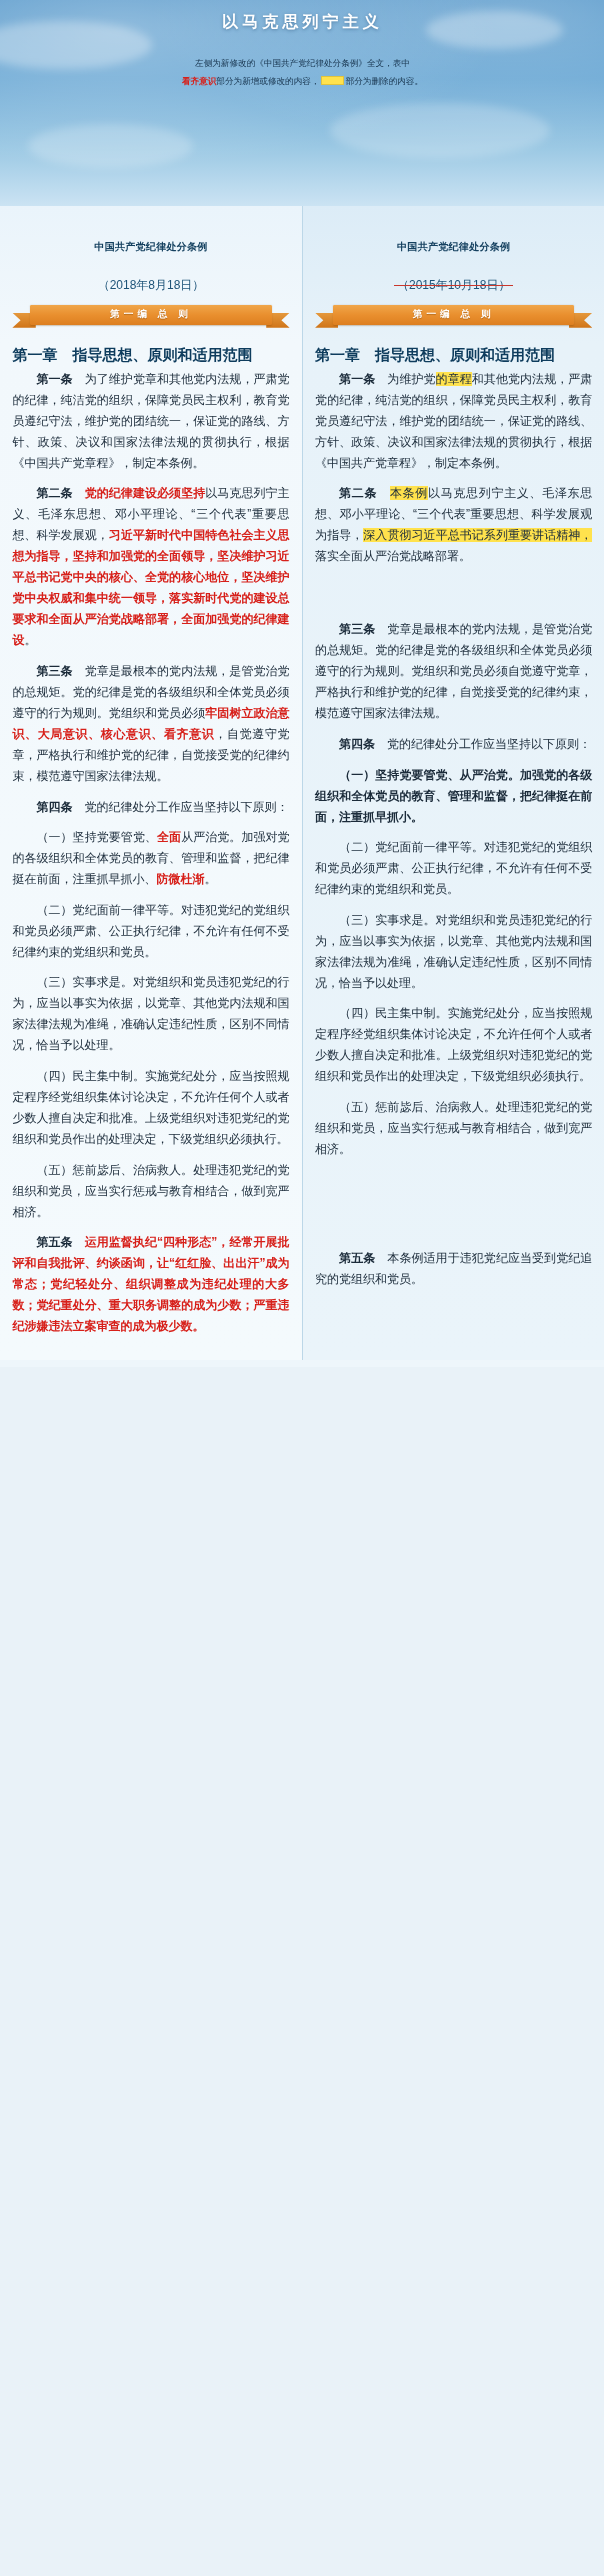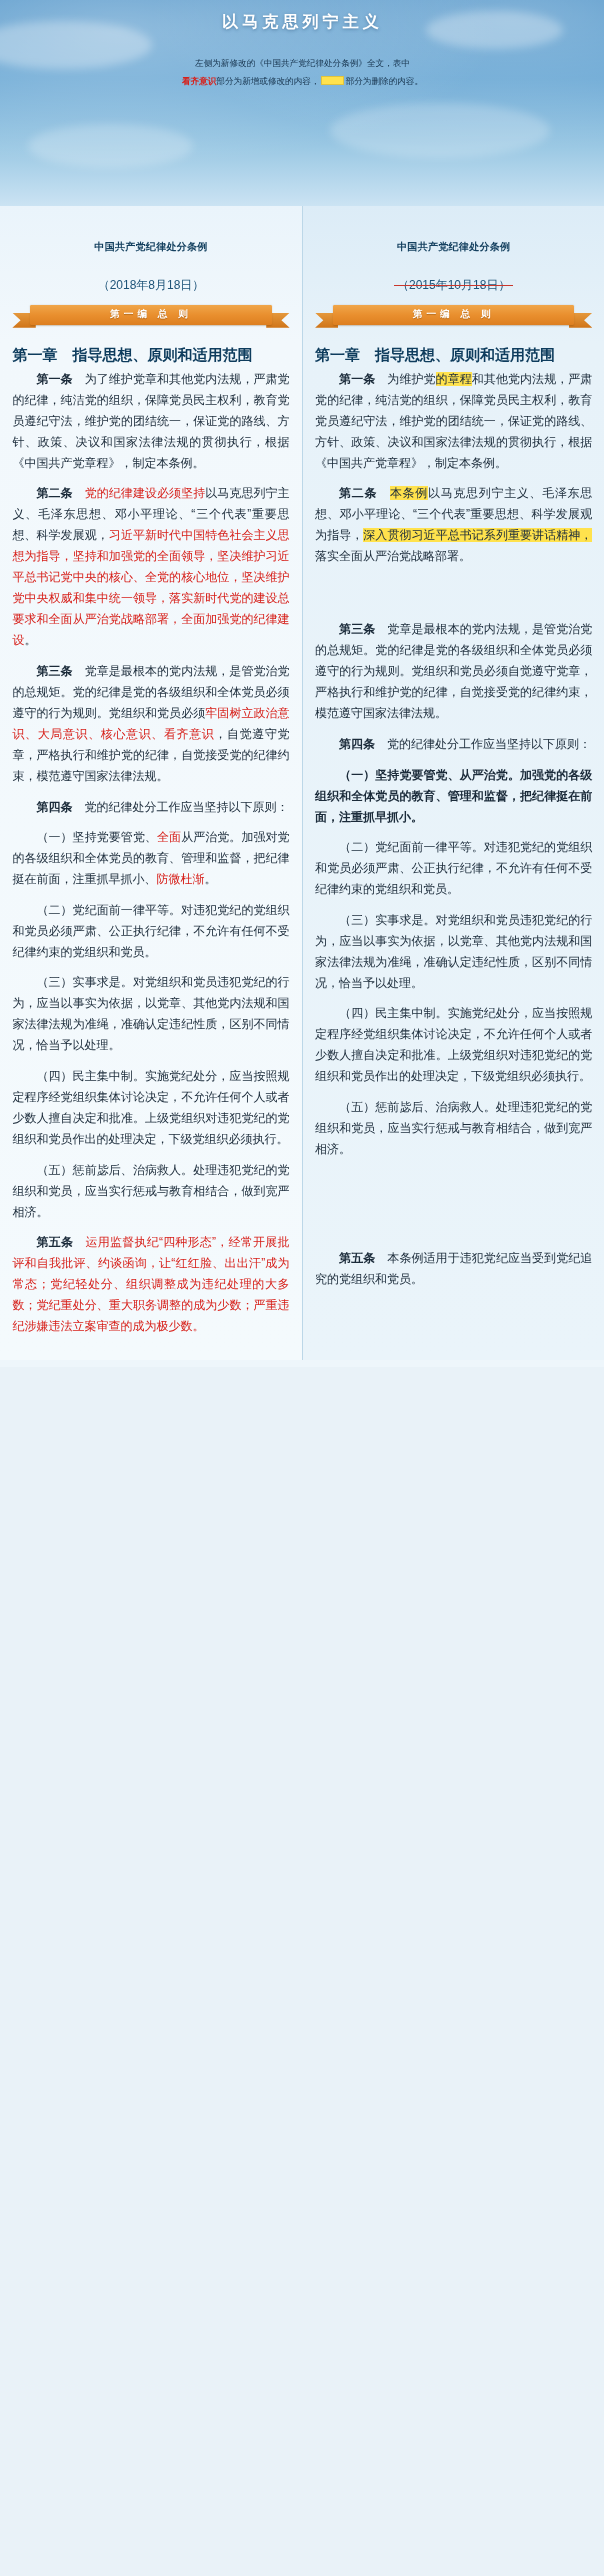--- a/index.html
+++ b/index.html
@@ -145,21 +145,21 @@
   .article {
     margin: 0 12.4px 9.6px;
     font-size: 12px;
     line-height: 21px;
     color: #1b2b3a;
     text-align: justify;
     text-justify: inter-ideograph;
     text-indent: 2em;
   }
   .article .lead { font-weight: bold; color:#1b2b3a; }
-  .article .red { color:#d7201a; font-weight: normal; }
+  .article .red { color:#d7201a; font-weight: bold; }
   .article .mark { background:#ffe24d; }
   .divider {
     width: 0.7px;
     background: #bcd7e8;
   }
 </style>
 </head>
 <body>
 
 <div class="page">

